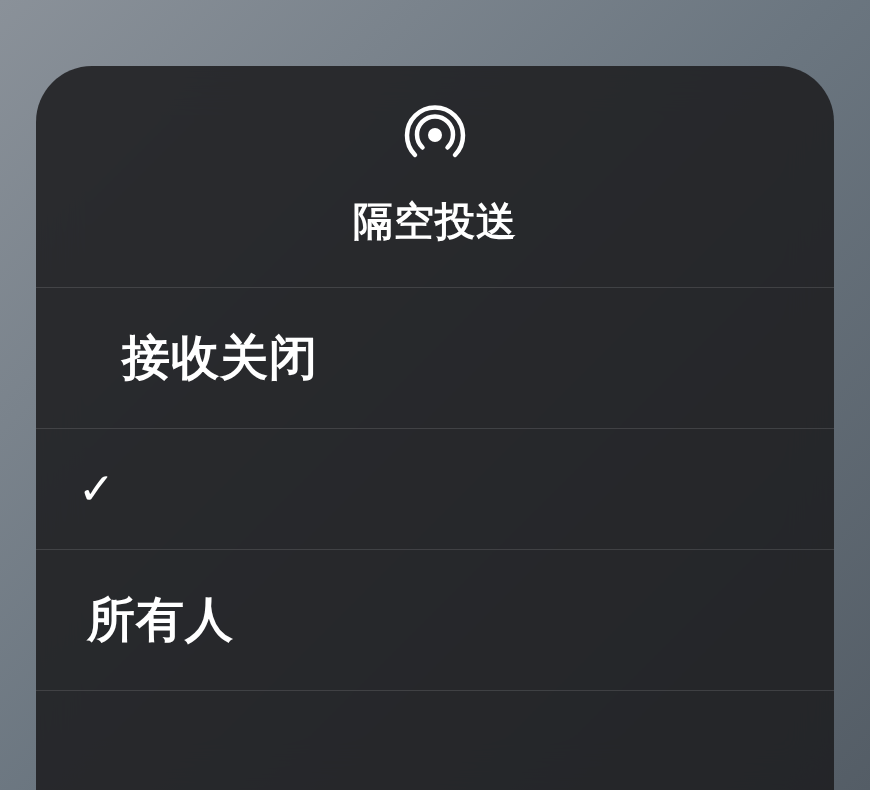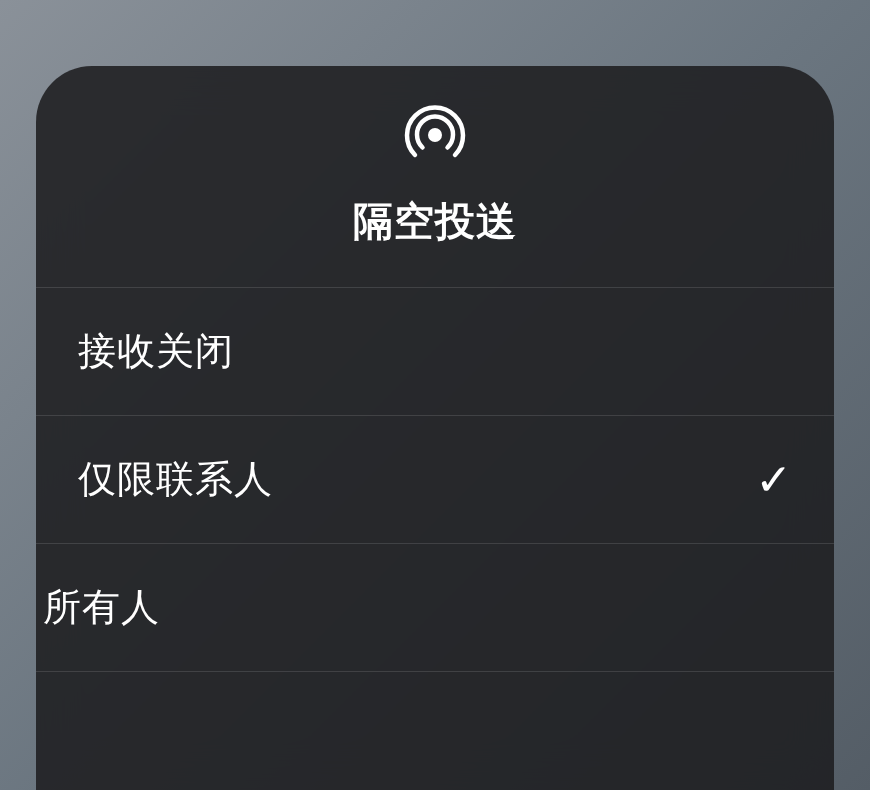--- a/index.html
+++ b/index.html
@@ -73,23 +73,24 @@
       cursor: pointer;
     }
     
     .option:last-child {
       border-bottom: 1px solid rgba(255, 255, 255, 0.12);
       padding-left: 7px;
     }
     
     .option-label {
       color: #ffffff;
-      font-size: 38px;
-      font-weight: 400;
+      font-size: 48px;
+      font-weight: 700;
       letter-spacing: 1px;
+      margin-left: 44px;
     }
     
     .checkmark {
       color: #ffffff;
       font-size: 44px;
       font-weight: 500;
       line-height: 1;
     }
     
     .checkmark.hidden {
@@ -110,21 +111,20 @@
     </div>
     <div class="title">隔空投送</div>
   </div>
 
   <div class="options">
     <div class="option">
       <span class="option-label">接收关闭</span>
       <span class="checkmark hidden">✓</span>
     </div>
     <div class="option">
-      <span class="option-label">仅限联系人</span>
       <span class="checkmark">✓</span>
     </div>
     <div class="option">
       <span class="option-label">所有人</span>
       <span class="checkmark hidden">✓</span>
     </div>
   </div>
 </div>
 
 </body></html>

